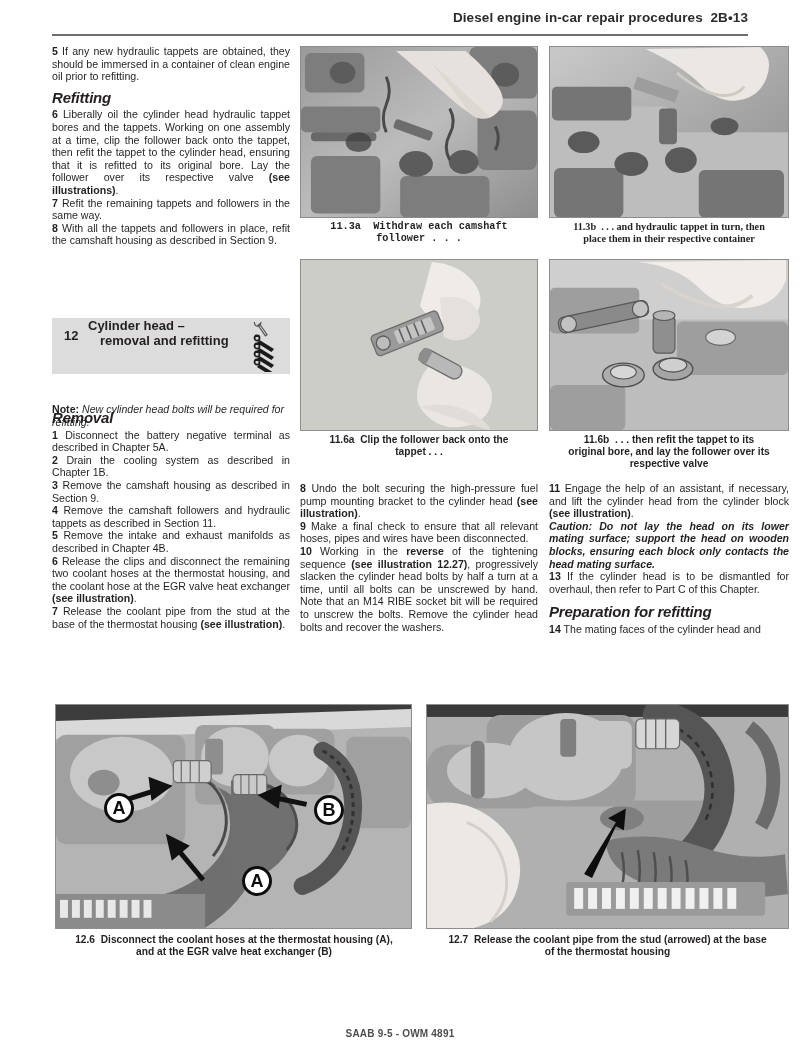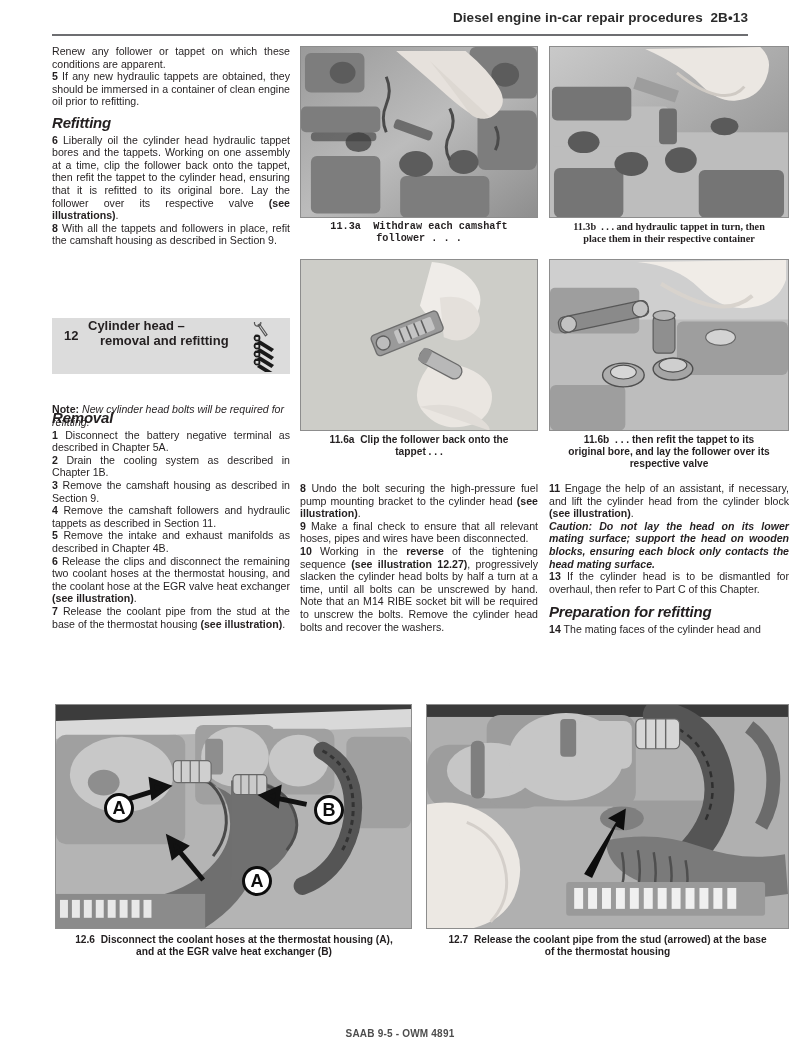--- a/index.html
+++ b/index.html
@@ -194,26 +194,26 @@
 </style>
 </head>
 <body>
 
 <div class="page-header">
   <span class="htitle"><span>Diesel engine in-car repair procedures</span>&nbsp;&nbsp;<span>2B•13</span></span>
 </div>
 <div class="header-rule"></div>
 
 <div class="col col-left">
-  <p>Renew any follower or tappet on which these conditions are apparent.</p>
   <p><span class="num">5</span> <span>If any new hydraulic tappets are obtained, they should be immersed in a container of clean engine oil prior to refitting.</span></p>
 
   <h3 class="sub">Refitting</h3>
 
   <p><span class="num">6</span> <span>Liberally oil the cylinder head hydraulic tappet bores and the tappets. Working on one assembly at a time, clip the follower back onto the tappet, then refit the tappet to the cylinder head, ensuring that it is refitted to its original bore. Lay the follower over its respective valve </span><b>(see illustrations)</b><span>.</span></p>
+  <p><span class="num">7</span> <span>Refit the remaining tappets and followers in the same way.</span></p>
   <p><span class="num">8</span> <span>With all the tappets and followers in place, refit the camshaft housing as described in Section 9.</span></p>
 </div>
 
 <div class="section-box">
   <span class="sec-num">12</span>
   <span class="sec-title"><span>Cylinder head –</span><span class="l2">removal and refitting</span></span>
   <span class="spanners">
     <svg width="34" height="50" viewBox="0 0 34 50">
       <g fill="#1a1a1a">
         <g transform="translate(3,2) rotate(-35)">

